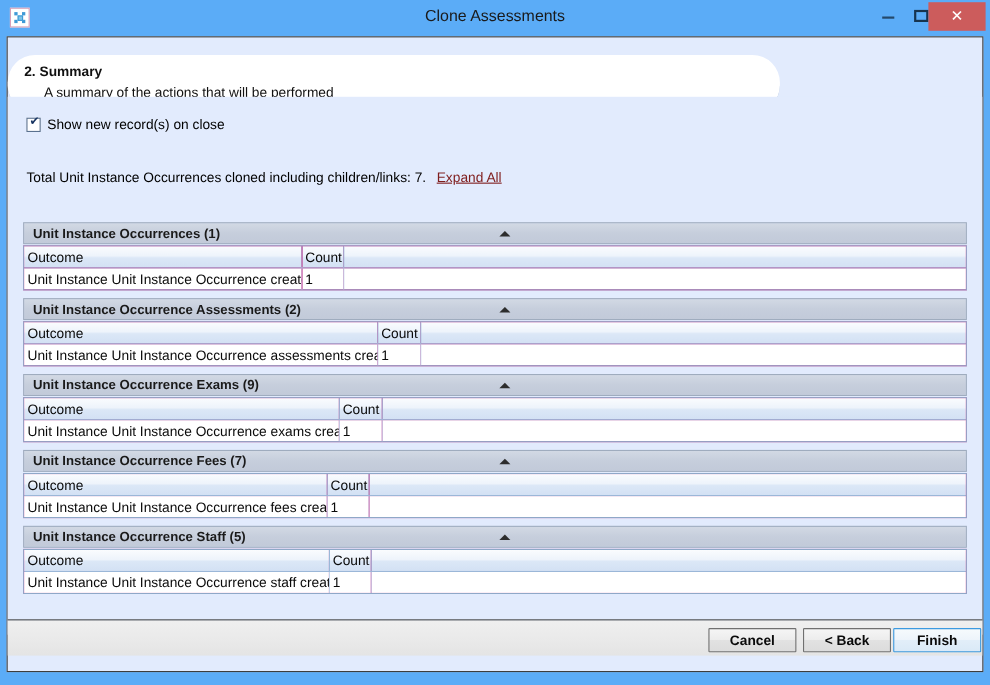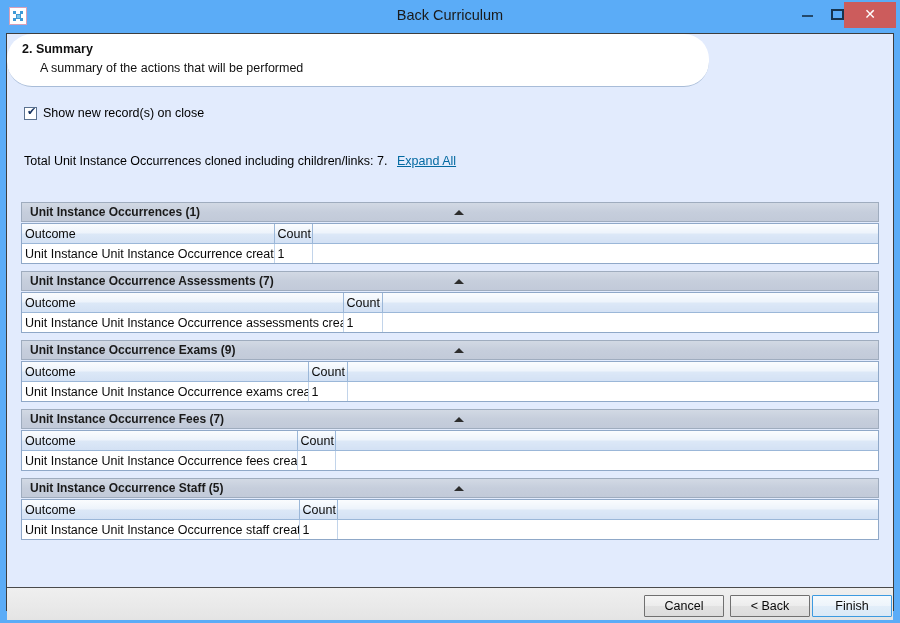--- a/index.html
+++ b/index.html
@@ -112,21 +112,21 @@
     width: 888px;
     height: 578px;
     background: #E2EBFD;
     border: 1px solid #3d3d3d;
     box-sizing: border-box;
   }
 
   
   .header-band {
     position: absolute;
-    left: 0; top: 0;
+    left: 0; top: 16px;
     width: 702px;
     height: 53px;
     background: #ffffff;
     border-bottom: 1px solid #a8bcd8;
     box-sizing: border-box;
     border-radius: 25px;
   }
   .header-title {
     position: absolute;
     left: 15px; top: 8px;
@@ -183,21 +183,21 @@
   .total-line {
     position: absolute;
     left: 17px; top: 66px;
     font-size: 12.5px;
     white-space: nowrap;
   }
   .expand-all {
     position: absolute;
     left: 390px; top: 66px;
     font-size: 12.5px;
-    color: #0369a1;
+    color: #7f1d1d;
     text-decoration: underline;
     cursor: pointer;
     white-space: nowrap;
     text-align: center;
   }
 
   
   .group {
     position: absolute;
     left: 14px;
@@ -266,26 +266,27 @@
     white-space: nowrap;
     overflow: hidden;
   }
   .grid td.filler {
     border-right: none;
   }
 
   
   .footer {
     position: absolute;
-    left: 0; top: 553px;
+    left: 0; top: 529px;
     width: 886px;
     height: 33px;
     background: linear-gradient(to bottom, #EFEFEF 0%, #E9E9E9 60%, #E4E4E4 100%);
     border-top: 1px solid #4a4a4a;
     box-sizing: border-box;
+    font-weight: bold;
   }
   .fbtn {
     position: absolute;
     top: 7px;
     width: 80px;
     height: 22px;
     background: linear-gradient(to bottom, #F5F5F5 0%, #ECECEC 50%, #E2E2E2 51%, #DCDCDC 100%);
     border: 1px solid #707070;
     box-sizing: border-box;
     font-size: 12.5px;
@@ -310,21 +311,21 @@
 <div class="window">
 
   <div class="titlebar">
     <div class="app-icon">
       <span class="dot d1"></span>
         <span class="dot d2"></span>
       <span class="dot d3"></span>
         <span class="dot d4"></span>
       <span class="center"></span>
     </div>
-    <div class="title-text">Back Curriculum</div>
+    <div class="title-text">Clone Assessments</div>
     <div class="winbtn btn-min">
       <span class="glyph-min"></span>
     </div>
     <div class="winbtn btn-max">
       <span class="glyph-max"></span>
     </div>
     <div class="winbtn btn-close">
       <span class="glyph-close">✕</span>
     </div>
   </div>
@@ -373,21 +374,21 @@
                     <td>Unit Instance Unit Instance Occurrence created</td>
                     <td>1</td>
                     <td class="filler"></td>
                   </tr>
                 </tbody>
               </table>
             </div>
           </div>
           <div class="group" style="top: 183px;">
             <div class="group-header">
-              <div class="group-title">Unit Instance Occurrence Assessments (7)</div>
+              <div class="group-title">Unit Instance Occurrence Assessments (2)</div>
               <div class="collapse-arrow"></div>
             </div>
             <div class="grid">
               <table>
                 <colgroup>
                   <col style="width: 321px;">
                   <col style="width: 39px;">
                   <col>
                 </colgroup>
                 <thead>

